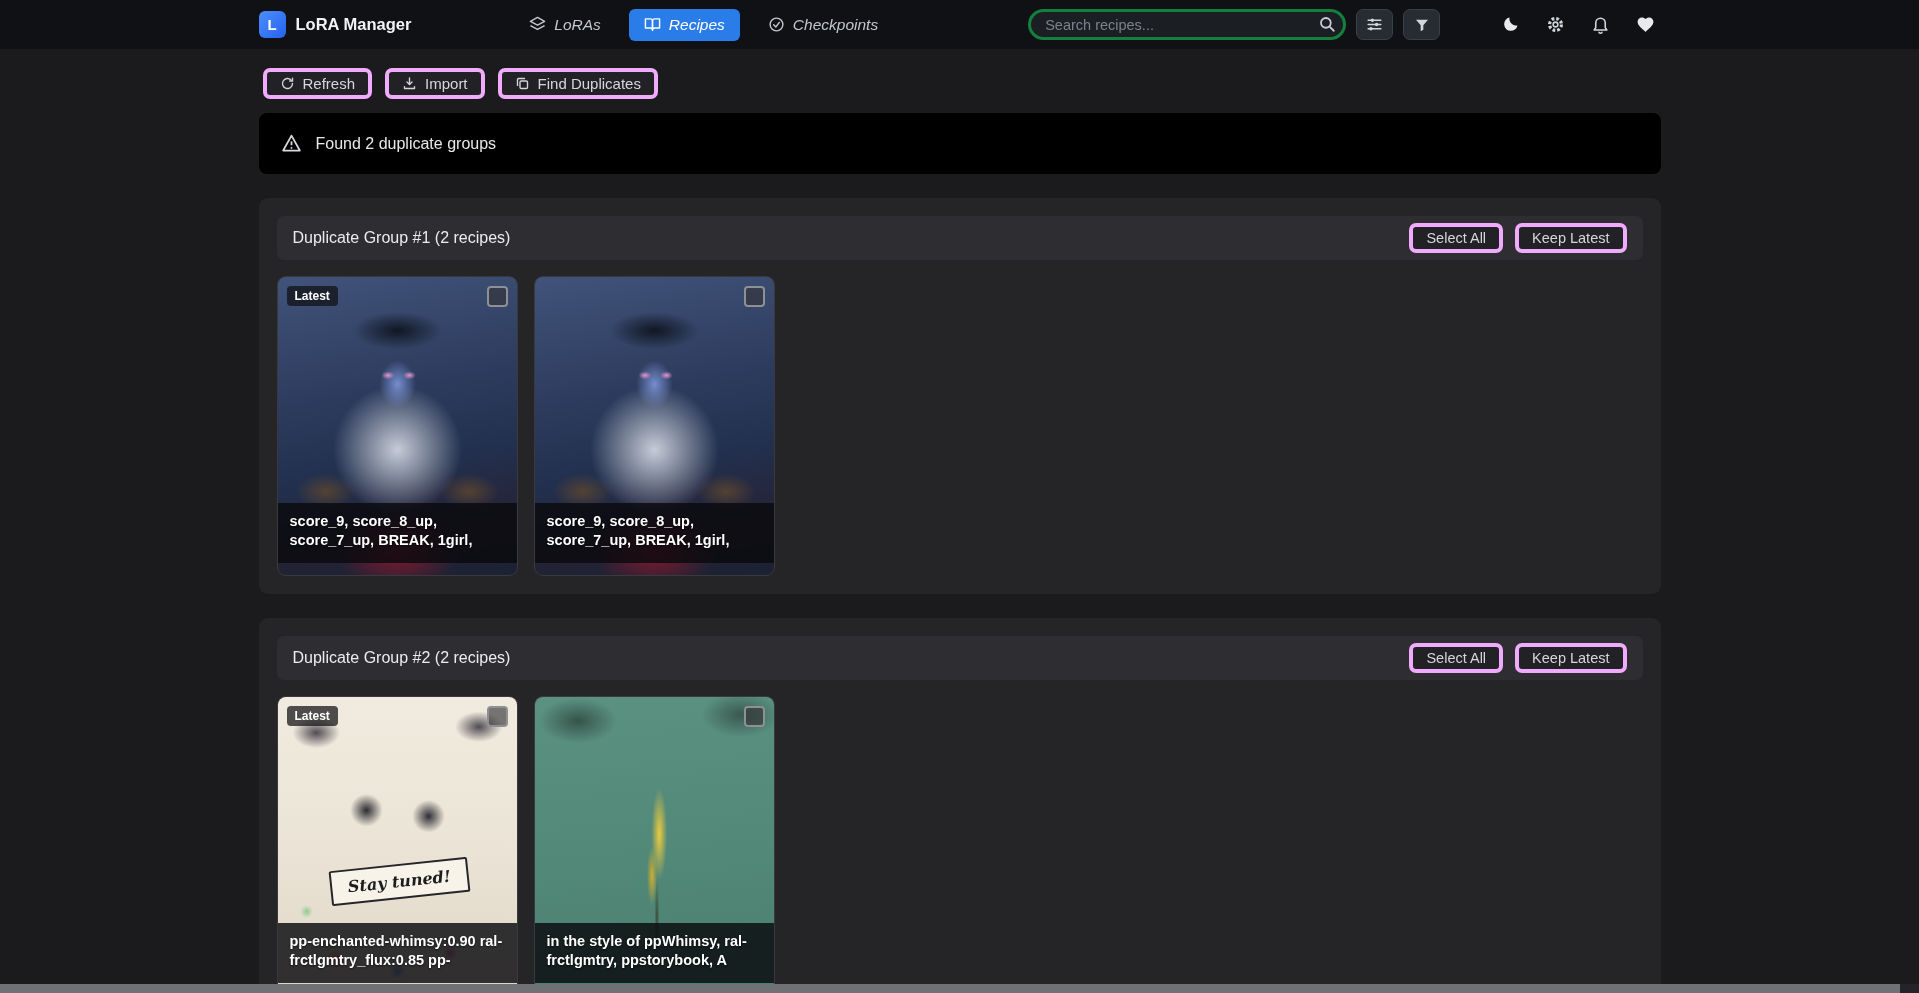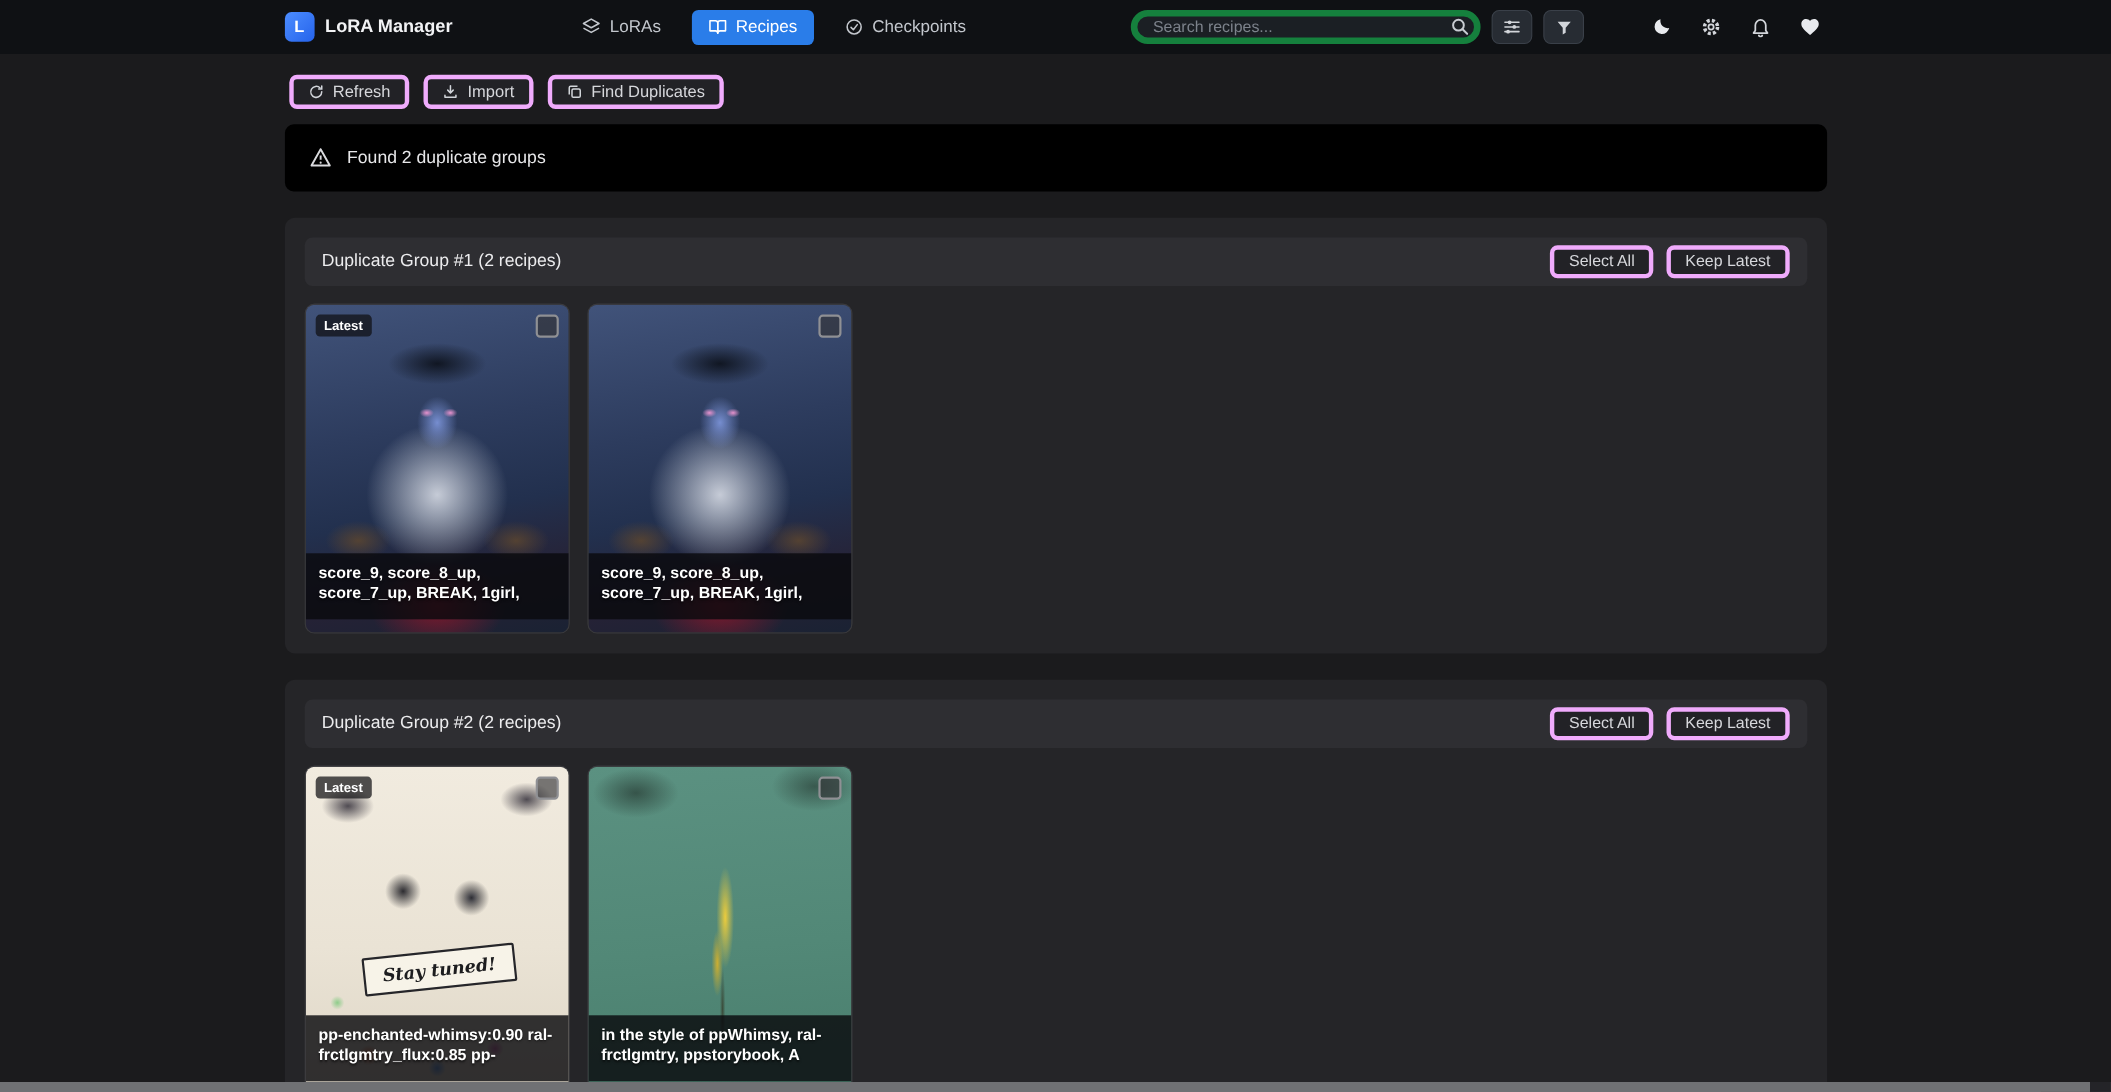--- a/index.html
+++ b/index.html
@@ -14,27 +14,27 @@
 
   
   .navbar { height:49px; background:#0f1114; display:flex; align-items:center; }
   .nav-inner { width:1402px; margin:0 auto; display:flex; align-items:center; height:100%; }
   .brand { display:flex; align-items:center; gap:10px; }
   .logo { width:27px; height:27px; border-radius:6px;
     background:linear-gradient(135deg,#4c8dff,#2563eb);
     display:flex; align-items:center; justify-content:center;
     color:#fff; font-weight:700; font-size:15px; cursor:pointer; }
   .brand-title { font-weight:700; font-size:16.5px; color:#f2f3f5; }
-  .main-nav { display:flex; align-items:center; gap:28px; margin-left:118px; }
+  .main-nav { display:flex; align-items:center; gap:28px; margin-left:118px;font-style:italic; }
   .nav-link { display:flex; align-items:center; gap:8px; color:#c3c7cd;
     font-size:15.5px; cursor:pointer; text-decoration:none; }
   .nav-link.active { background:#2a7de9; color:#fff; padding:7px 15px; border-radius:6px;align-items:center; }
   .search-cluster { display:flex; align-items:center; gap:10px; margin-left:150px; }
   .searchbox { position:relative; width:318px; }
-  .searchbox input { width:100%; height:31px; background:#1b1f24; border:6px solid #15803d;
+  .searchbox input { width:100%; height:31px; background:#1b1f24; border:3px solid #15803d;
     border-radius:16px; color:#dfe2e6; padding:0 36px 0 14px; font-size:14.5px;
     font-family:"Liberation Sans", sans-serif; outline:none; }
   .searchbox input::placeholder { color:#7c828b; }
   .search-ic { position:absolute; right:10px; top:6px; cursor:pointer; }
   .icon-btn { width:37px; height:31px; border-radius:7px; background:#272c33;
     border:1px solid #3a4049; display:flex; align-items:center; justify-content:center; cursor:pointer; }
   .nav-right { margin-left:auto; display:flex; align-items:center; gap:15px; }
   .nav-icon-btn { background:none; border:none; width:30px; height:30px;
     display:flex; align-items:center; justify-content:center; cursor:pointer; padding:0; }
 

